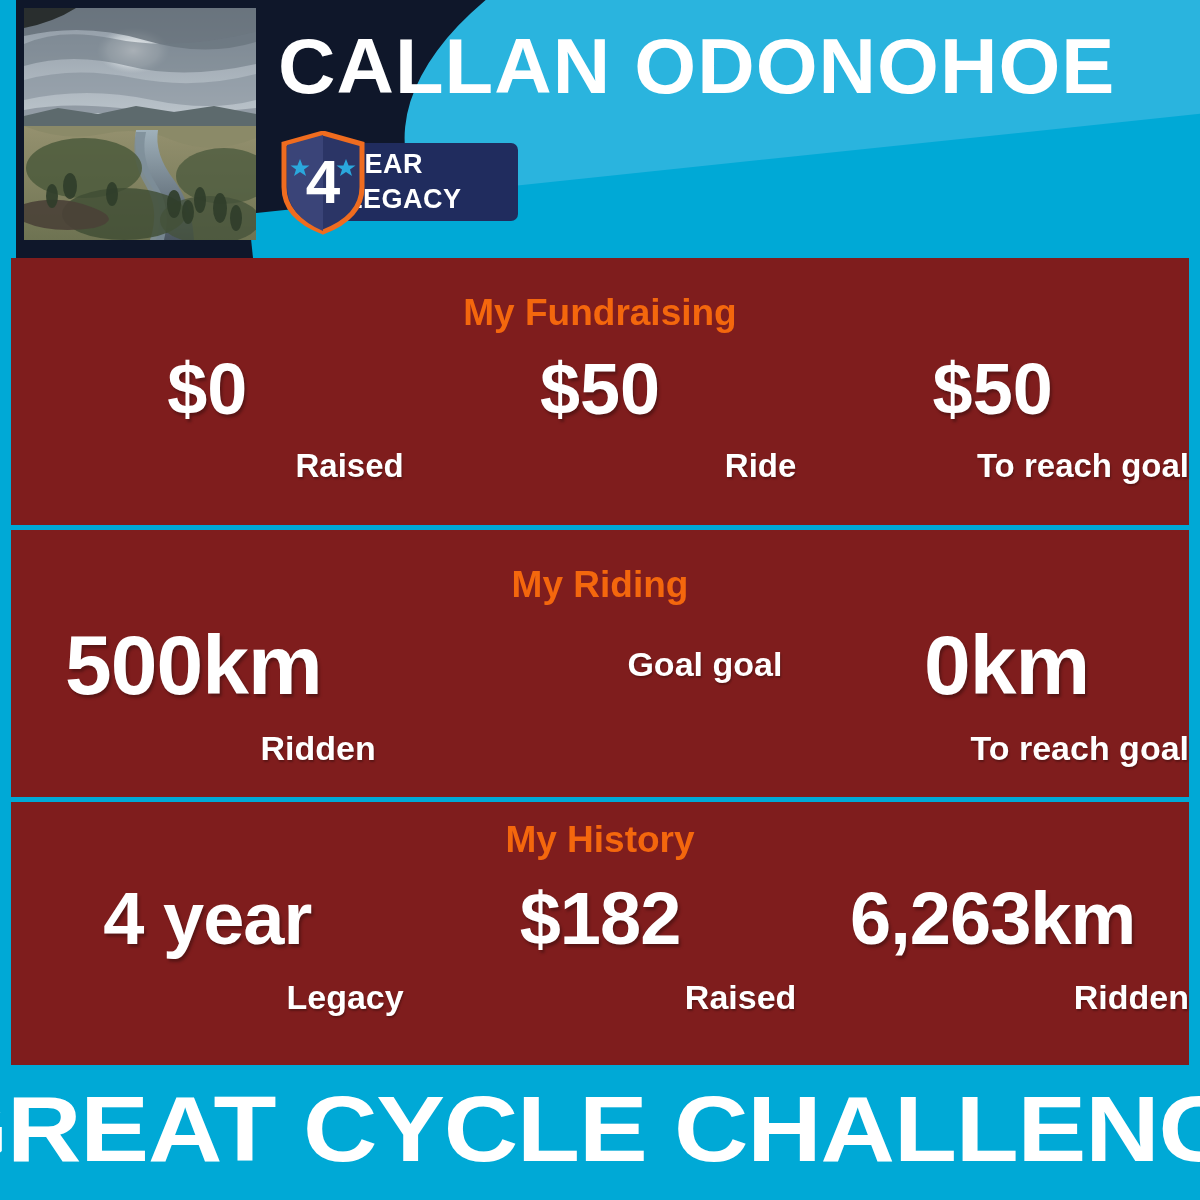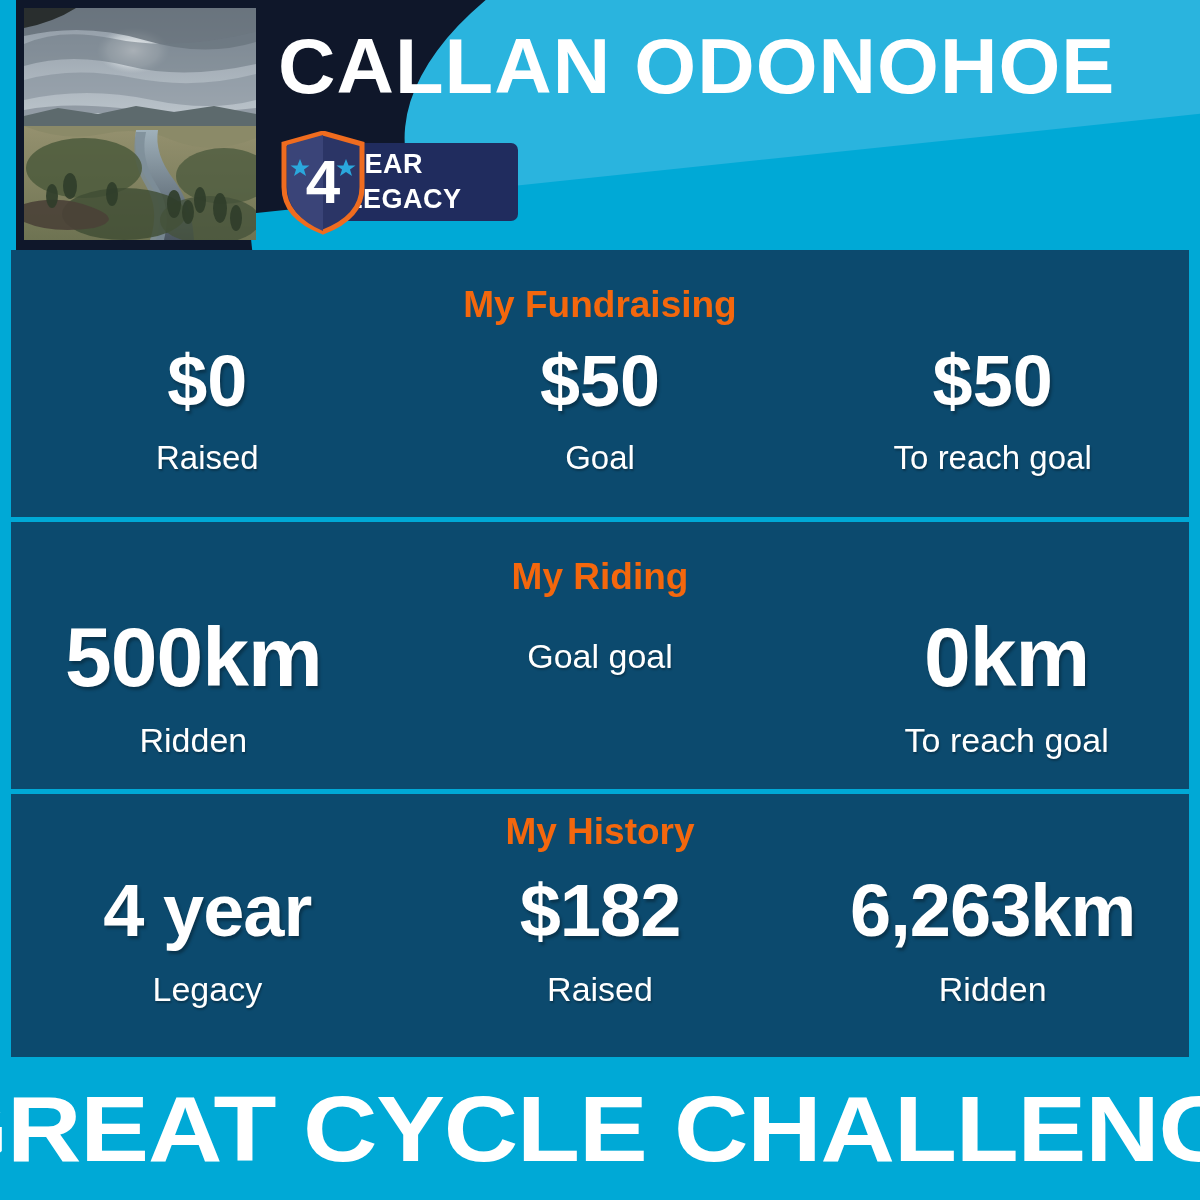--- a/index.html
+++ b/index.html
@@ -56,22 +56,22 @@
   }
   .shield{position:absolute;left:0px;top:0px;width:86px;height:104px;}
   .shield svg{display:block;}
   .shield-num{
     position:absolute;left:0;top:16px;width:86px;height:70px;
     text-align:center;color:#ffffff;font-weight:bold;font-size:62px;line-height:70px;
   }
 
   
   .panel{
-    position:absolute;left:11px;top:250px;width:1178px;height:807px;
-    background:#0c4a6e;
+    position:absolute;left:11px;top:258px;width:1178px;height:807px;
+    background:#7f1d1d;
   }
   .section{position:relative;width:100%;box-sizing:border-box;}
   .sec-1{height:267px;}
   .sec-2{height:272px;border-top:5px solid #00a9d6;}
   .sec-3{height:263px;border-top:5px solid #00a9d6;}
 
   .sec-title{
     width:100%;text-align:center;color:#f4670d;
     font-weight:bold;font-size:37px;line-height:44px;
     padding-top:33px;letter-spacing:0px;
@@ -82,23 +82,24 @@
   .cols{display:flex;width:100%;}
   .col{flex:1 1 0;text-align:center;}
 
   .stat-value{
     color:#ffffff;font-weight:bold;
     line-height:1.0;
     text-shadow:2px 3px 3px rgba(0,0,0,0.30);
     white-space:nowrap;
   }
   .stat-label{
-    color:#ffffff;font-weight:normal;
+    color:#ffffff;font-weight:bold;
     text-shadow:1px 2px 2px rgba(0,0,0,0.28);
     white-space:nowrap;
+    text-align:right;
   }
 
   
   .sec-1 .cols{padding-top:18px;}
   .sec-1 .stat-value{font-size:72px;}
   .sec-1 .stat-label{font-size:33px;margin-top:22px;}
 
   
   .sec-2 .cols{padding-top:16px;gap:42px;}
   .sec-2 .stat-value{font-size:84px;letter-spacing:-1px;}
@@ -211,21 +212,21 @@
 
     <div class="section sec-1">
       <div class="sec-title">My Fundraising</div>
       <div class="cols">
         <div class="col">
           <div class="stat-value">$0</div>
           <div class="stat-label">Raised</div>
         </div>
         <div class="col">
           <div class="stat-value">$50</div>
-          <div class="stat-label">Goal</div>
+          <div class="stat-label">Ride</div>
         </div>
         <div class="col">
           <div class="stat-value">$50</div>
           <div class="stat-label">To reach goal</div>
         </div>
       </div>
     </div>
 
     <div class="section sec-2">
       <div class="sec-title">My Riding</div>

